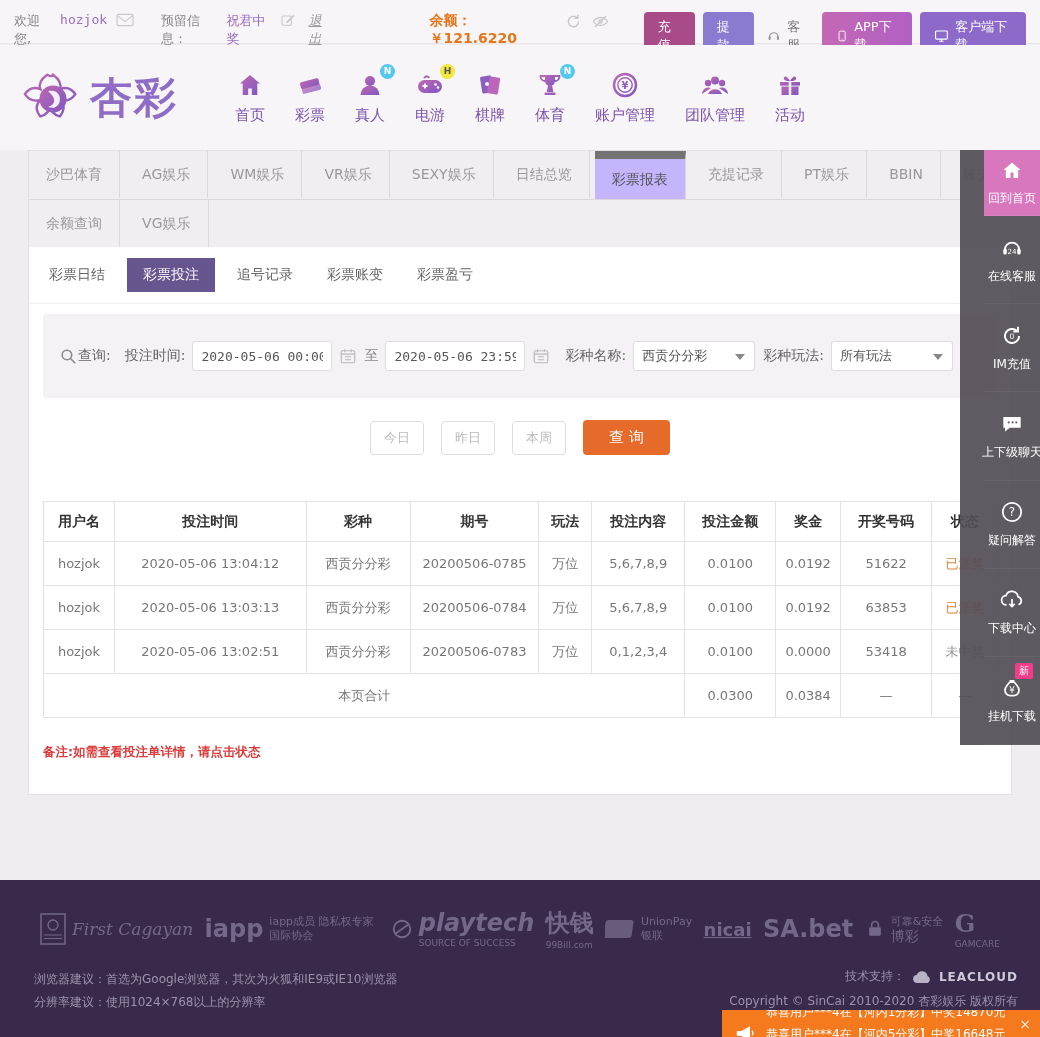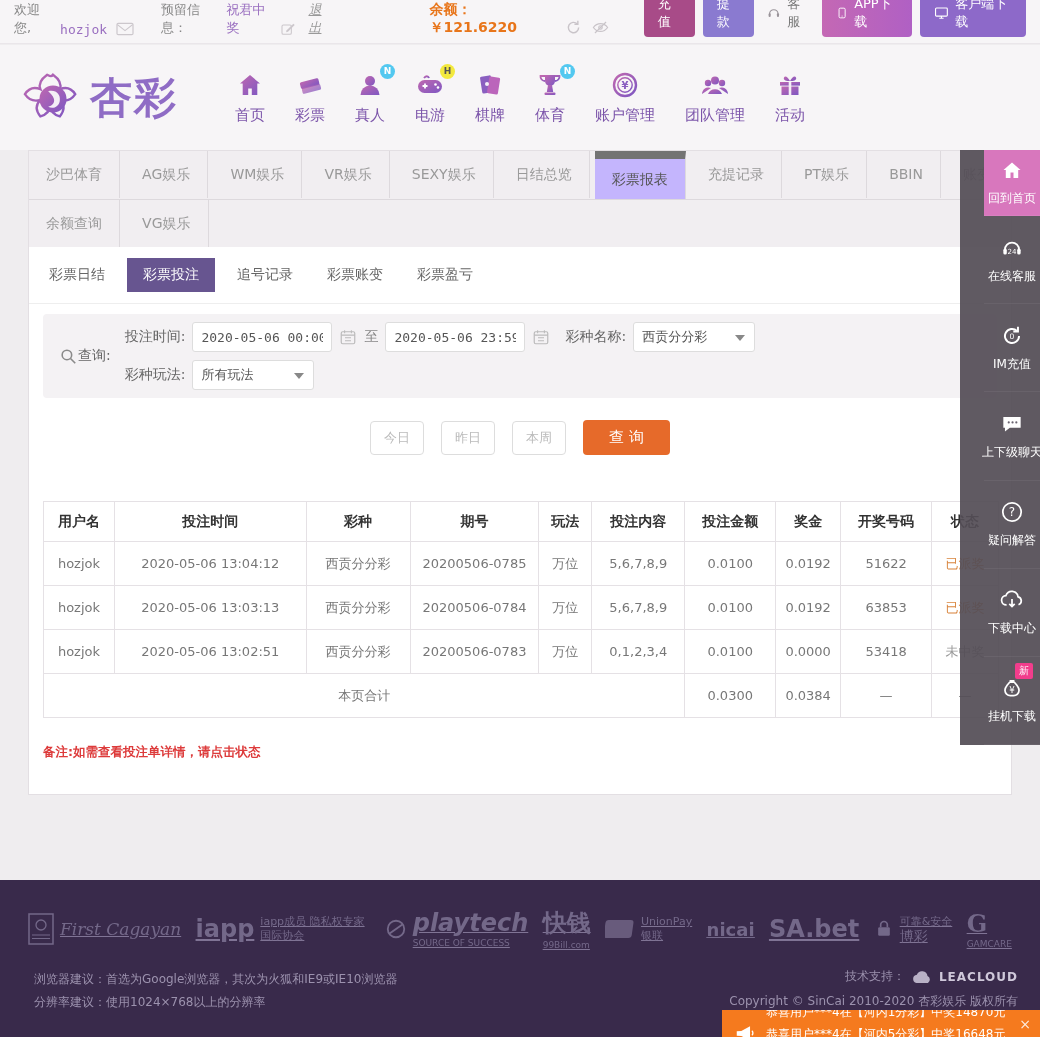--- a/index.html
+++ b/index.html
@@ -1,21 +1,21 @@
 <!DOCTYPE html>
 <html><head>
 <meta charset="utf-8">
 <style>
   * { margin:0; padding:0; box-sizing:border-box; }
   body { font-family:"DejaVu Sans", sans-serif; background:#efedef; }
   .page { position:relative; width:1040px; height:1037px; overflow:hidden; background:#efedef; margin:0 auto; }
   .ic { display:block; }
 
   
-  .topbar { position:absolute; top:0; left:0; width:1040px; height:44px; background:#f7f5f7; border-bottom:1px solid #eae6ea; display:flex; align-items:flex-end; padding:6px 14px; gap:8px; font-size:13px; color:#888; }
+  .topbar { position:absolute; top:0; left:0; width:1040px; height:44px; background:#f7f5f7; border-bottom:1px solid #eae6ea; display:flex; align-items:flex-start; padding:12px 14px; gap:8px; font-size:13px; color:#888; }
   .topbar .uname { color:#9a6fc0; font-family:"DejaVu Sans Mono", monospace; }
   .topbar .purple { color:#9a6fc0; }
   .topbar .logout { color:#999; font-style:italic; text-decoration:underline; margin-left:4px; }
   .topbar .balance { color:#e8751a; font-weight:bold; margin-left:90px; font-size:14px; }
   .tb-btn { border-radius:4px; color:#fff; font-size:13px; padding:6px 14px; display:flex; align-items:center; gap:6px; cursor:pointer; }
   .btn-deposit { background:#a84b88; margin-left:26px; }
   .btn-withdraw { background:#8a7ad0; }
   .btn-service { color:#777; background:transparent; padding:6px 4px; }
   .btn-app { background:linear-gradient(90deg,#c468b4,#b060c4); }
   .btn-client { background:#8d69c9; }
@@ -37,21 +37,21 @@
   .tabrow.r2 { border-top:1px solid #ddd9dd; }
   .tab { display:inline-block; line-height:47px; padding:0 17px; font-size:14px; color:#999; border-right:1px solid #ddd9dd; cursor:pointer; vertical-align:top; }
   .tab.on { background:#c4b5fd; color:#555; border-top:8px solid #737373; line-height:40px; }
   .subtabs { display:flex; align-items:center; gap:10px; padding:11px 8px; border-bottom:1px solid #eee; }
   .subtab { font-size:14px; color:#666; padding:8px 12px; cursor:pointer; }
   .subtab.on { background:#675590; color:#fff; padding:8px 16px; }
 
   
   .search { margin:10px 14px 0; background:#f4f2f4; border-radius:4px; height:84px; display:flex; align-items:center; padding:0 10px; }
   .q-label { display:flex; align-items:center; gap:0; font-size:14px; color:#666; margin:0 14px 0 6px; }
-  .form { display:flex; flex-direction:column; gap:8px; }
+  .form { display:flex; gap:8px; }
   .frow { display:flex; align-items:center; gap:7px; font-size:14px; color:#666; }
   .frow label { white-space:nowrap; }
   .ti { width:140px; height:30px; border:1px solid #ddd; border-radius:3px; background:#fff; color:#555; font-size:13px; padding:0 8px; font-family:"DejaVu Sans Mono", monospace; }
   .sel { position:relative; width:122px; height:30px; border:1px solid #ddd; border-radius:3px; background:#fff; color:#555; font-size:13px; line-height:28px; padding:0 8px; cursor:pointer; }
   .sel::after { content:""; position:absolute; right:9px; top:12px; border:5px solid transparent; border-top:6px solid #888; }
   .zhi { color:#888; }
 
   
   .quick { margin-top:22px; display:flex; justify-content:center; align-items:center; gap:17px; }
   .ghost { background:#fff; border:1px solid #ddd; border-radius:4px; color:#bbb; font-size:13px; padding:7px 13px; cursor:pointer; }
@@ -67,21 +67,21 @@
   
   .noterow { margin:26px 14px 0; display:flex; justify-content:space-between; align-items:center; }
   .note { color:#dd3b3b; font-size:12.5px; font-weight:bold; }
   .pager { display:flex; align-items:center; gap:7px; font-size:13px; color:#888; }
   .pg-cur { background:#e87a31; color:#fff; padding:3px 8px; border-radius:2px; font-size:13px; }
   .pg-input { width:40px; height:26px; border:1px solid #ddd; border-radius:2px; background:#fff; }
   .pg-go { background:#e87a31; color:#fff; padding:4px 12px; border-radius:2px; font-size:13px; cursor:pointer; }
 
   
   .footer { position:absolute; top:880px; left:0; width:1040px; height:157px; background:#392a4b; color:#8d82a2; }
-  .logos { display:flex; justify-content:space-between; align-items:center; padding:20px 28px 0; height:78px; opacity:.85;text-decoration:underline; }
+  .logos { display:flex; justify-content:space-between; align-items:center; padding:20px 40px 0; height:78px; opacity:.85; }
   .lg { display:flex; align-items:center; gap:6px; color:#7e7394; white-space:nowrap; }
   .lg .big { font-size:24px; font-weight:bold; }
   .lg .script { font-style:italic; font-family:"DejaVu Serif", serif; font-size:17px; }
   .lg .tiny { font-size:9px; line-height:12px; }
   .lg .mid { font-size:11px; line-height:14px; }
   .tips { position:absolute; left:34px; top:88px; font-size:12px; color:#9c92ae; line-height:23px; }
   .support { position:absolute; right:22px; top:88px; display:flex; align-items:center; gap:6px; font-size:12px; color:#9c92ae; }
   .support b { color:#cfc8da; letter-spacing:1px; }
   .copyright { position:absolute; right:22px; top:113px; font-size:12px; color:#9c92ae; }
 

